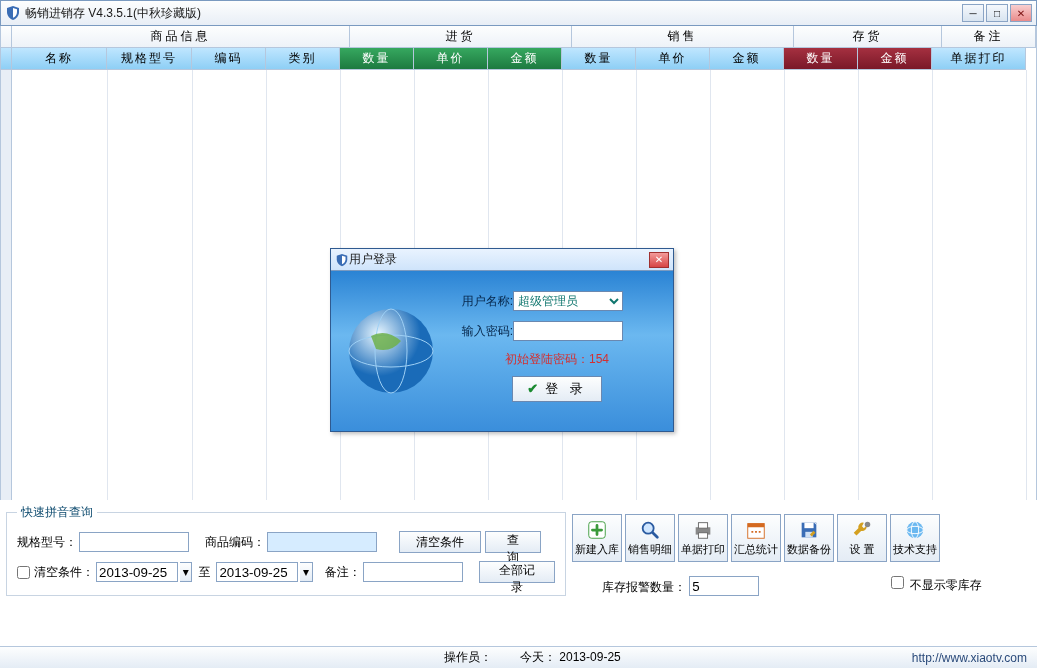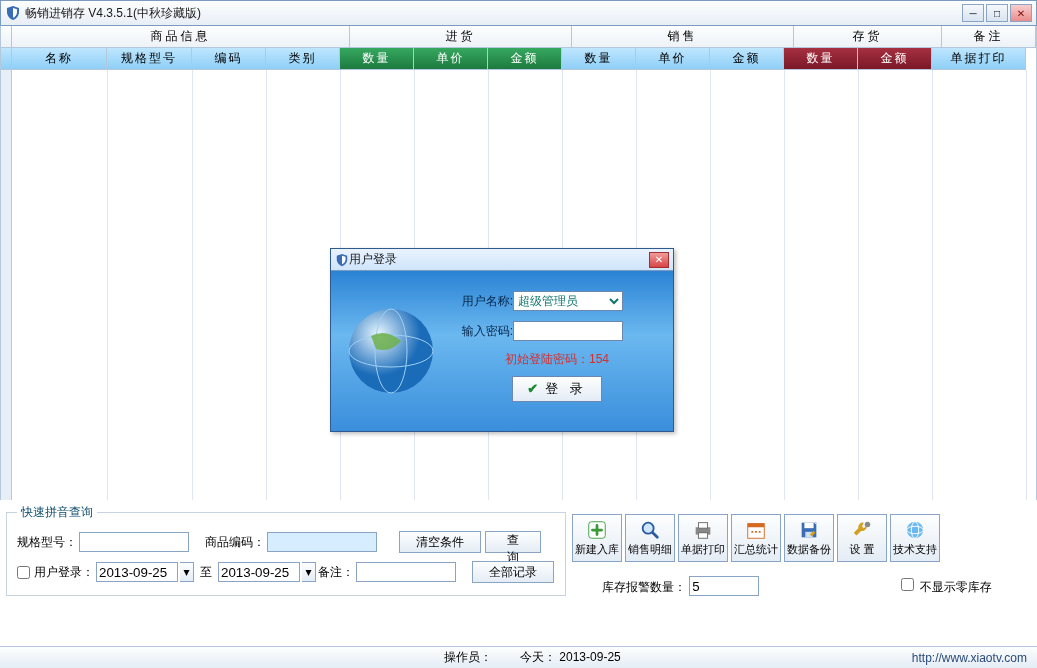--- a/index.html
+++ b/index.html
@@ -84,21 +84,21 @@
 .toolbar { display:flex; gap:3px; padding-top:10px; }
 .toolbtn {
   width:50px; height:48px;
   border:1px solid #8aa4c5;
   background:linear-gradient(#fdfefe,#e4ecf5);
   display:flex; flex-direction:column; align-items:center; justify-content:center;
   cursor:pointer; font-size:11px;
 }
 .toolbtn .ticon { width:22px; height:22px; margin-bottom:1px; }
 
-.below-toolbar { display:flex; align-items:flex-end; gap:32px; margin-top:14px; padding-left:30px;}
+.below-toolbar { display:flex; align-items:flex-start; gap:22px; margin-top:14px; padding-left:30px;}
 
 .statusbar {
   position:absolute; left:0; bottom:0; width:100%; height:22px;
   background:linear-gradient(#fdfefe,#e4ecf5);
   border-top:1px solid #b5c7dd;
   display:flex; align-items:center;
   padding:0 10px; font-size:12px;
 }
 .statusbar .seg { padding:0 14px; }
 .statusbar .url { margin-left:auto; color:#2a4a7a; }
@@ -209,27 +209,27 @@
     <div class="srow">
       <label style="width:60px;text-align:right">规格型号：</label>
       <input class="sinput" style="width: 110px;">
       <label style="margin-left:14px">商品编码：</label>
       <input class="sinput" style="width: 110px; background: rgb(214, 236, 255);">
       <button class="btn" style="margin-left:20px">清空条件</button>
       <button class="btn" style="margin-left:2px;width:56px">查询</button>
     </div>
     <div class="srow" style="margin-bottom:0">
       <input type="checkbox" class="chk" style="">
-      <label>用户登录：</label>
+      <label>清空条件：</label>
       <input class="sinput" style="width: 82px;" value="2013-09-25">
         <span style="border:1px solid #8aa4c5;border-left:0;height:20px;width:14px;display:inline-flex;align-items:center;justify-content:center;background:linear-gradient(#fdfefe,#e4ecf5)">▾</span>
       <label style="margin:0 4px">至</label>
       <input class="sinput" style="width: 82px;" value="2013-09-25">
         <span style="border:1px solid #8aa4c5;border-left:0;height:20px;width:14px;display:inline-flex;align-items:center;justify-content:center;background:linear-gradient(#fdfefe,#e4ecf5)">▾</span>
-      <label style="margin-left:0">备注：</label>
+      <label style="margin-left:10px">备注：</label>
       <input class="sinput" style="width: 100px;">
       <button class="btn" style="margin-left:14px">全部记录</button>
     </div>
   </fieldset>
 
   <div style="flex:1">
     <div class="toolbar" id="toolbar">
         <div class="toolbtn">
           <div class="ticon"><svg viewBox="0 0 24 24">
               <rect x="3" y="3" width="18" height="18" rx="3" fill="#fff" stroke="#3a9a3a"></rect>

